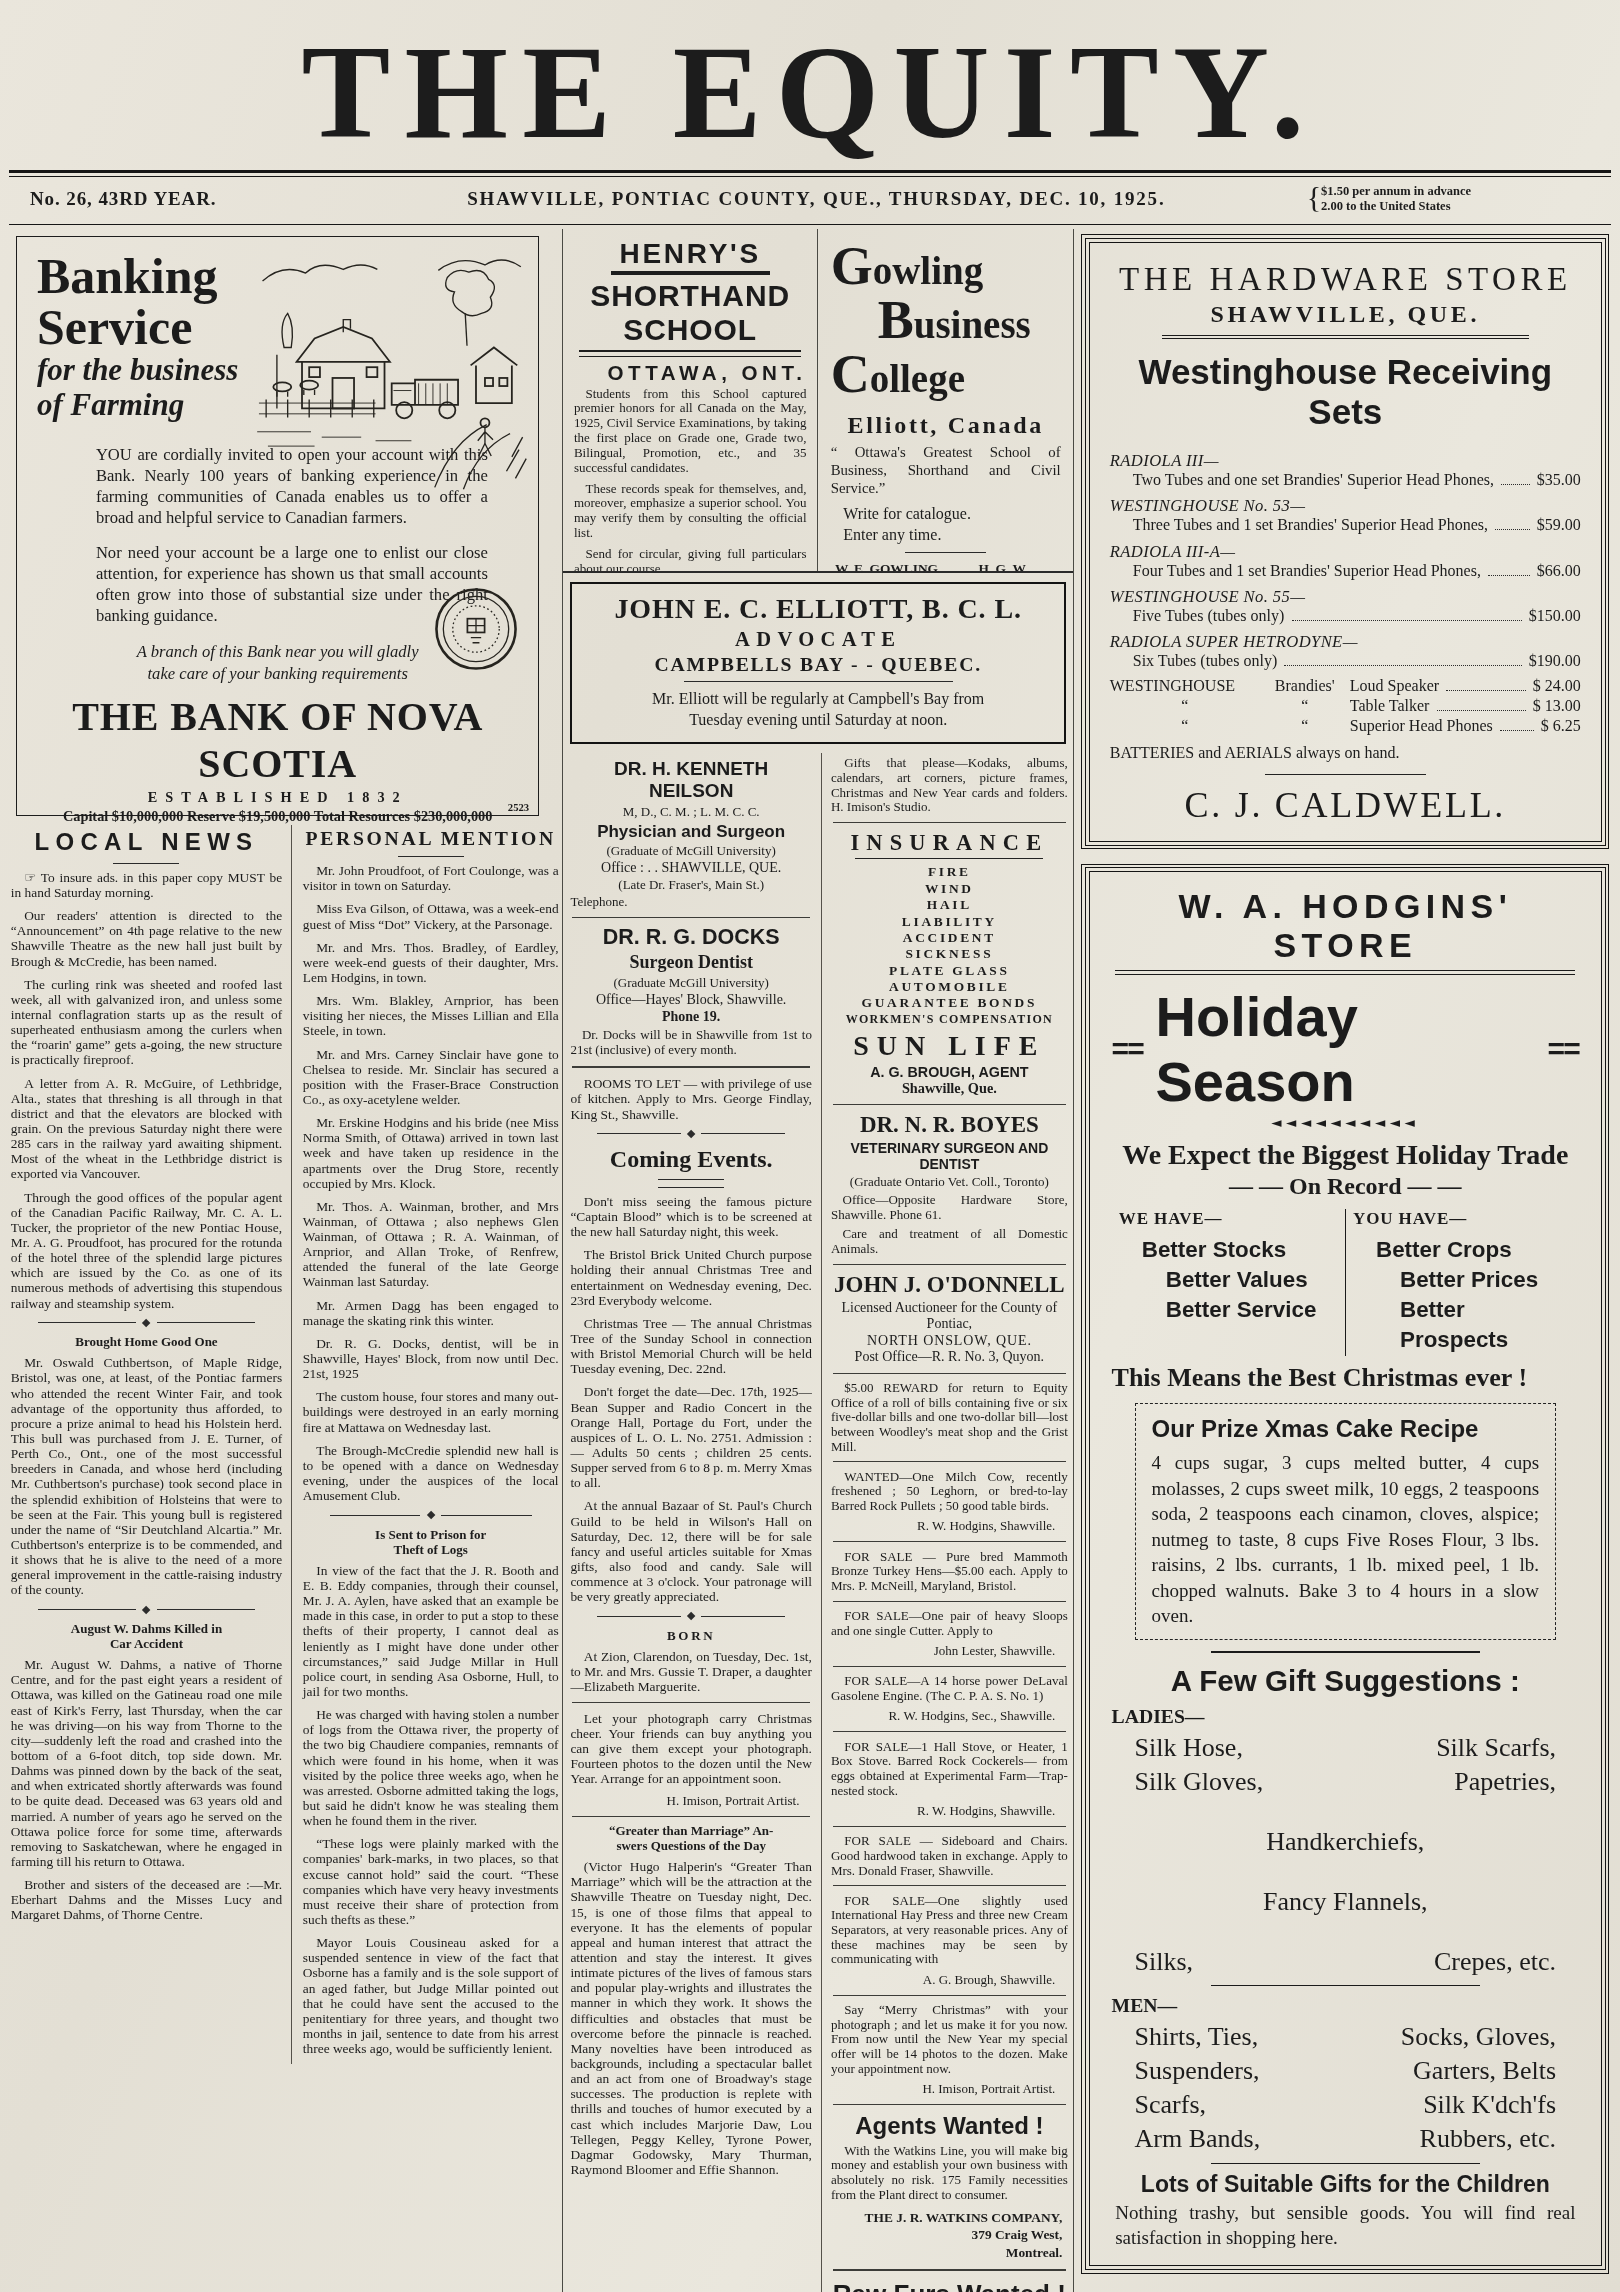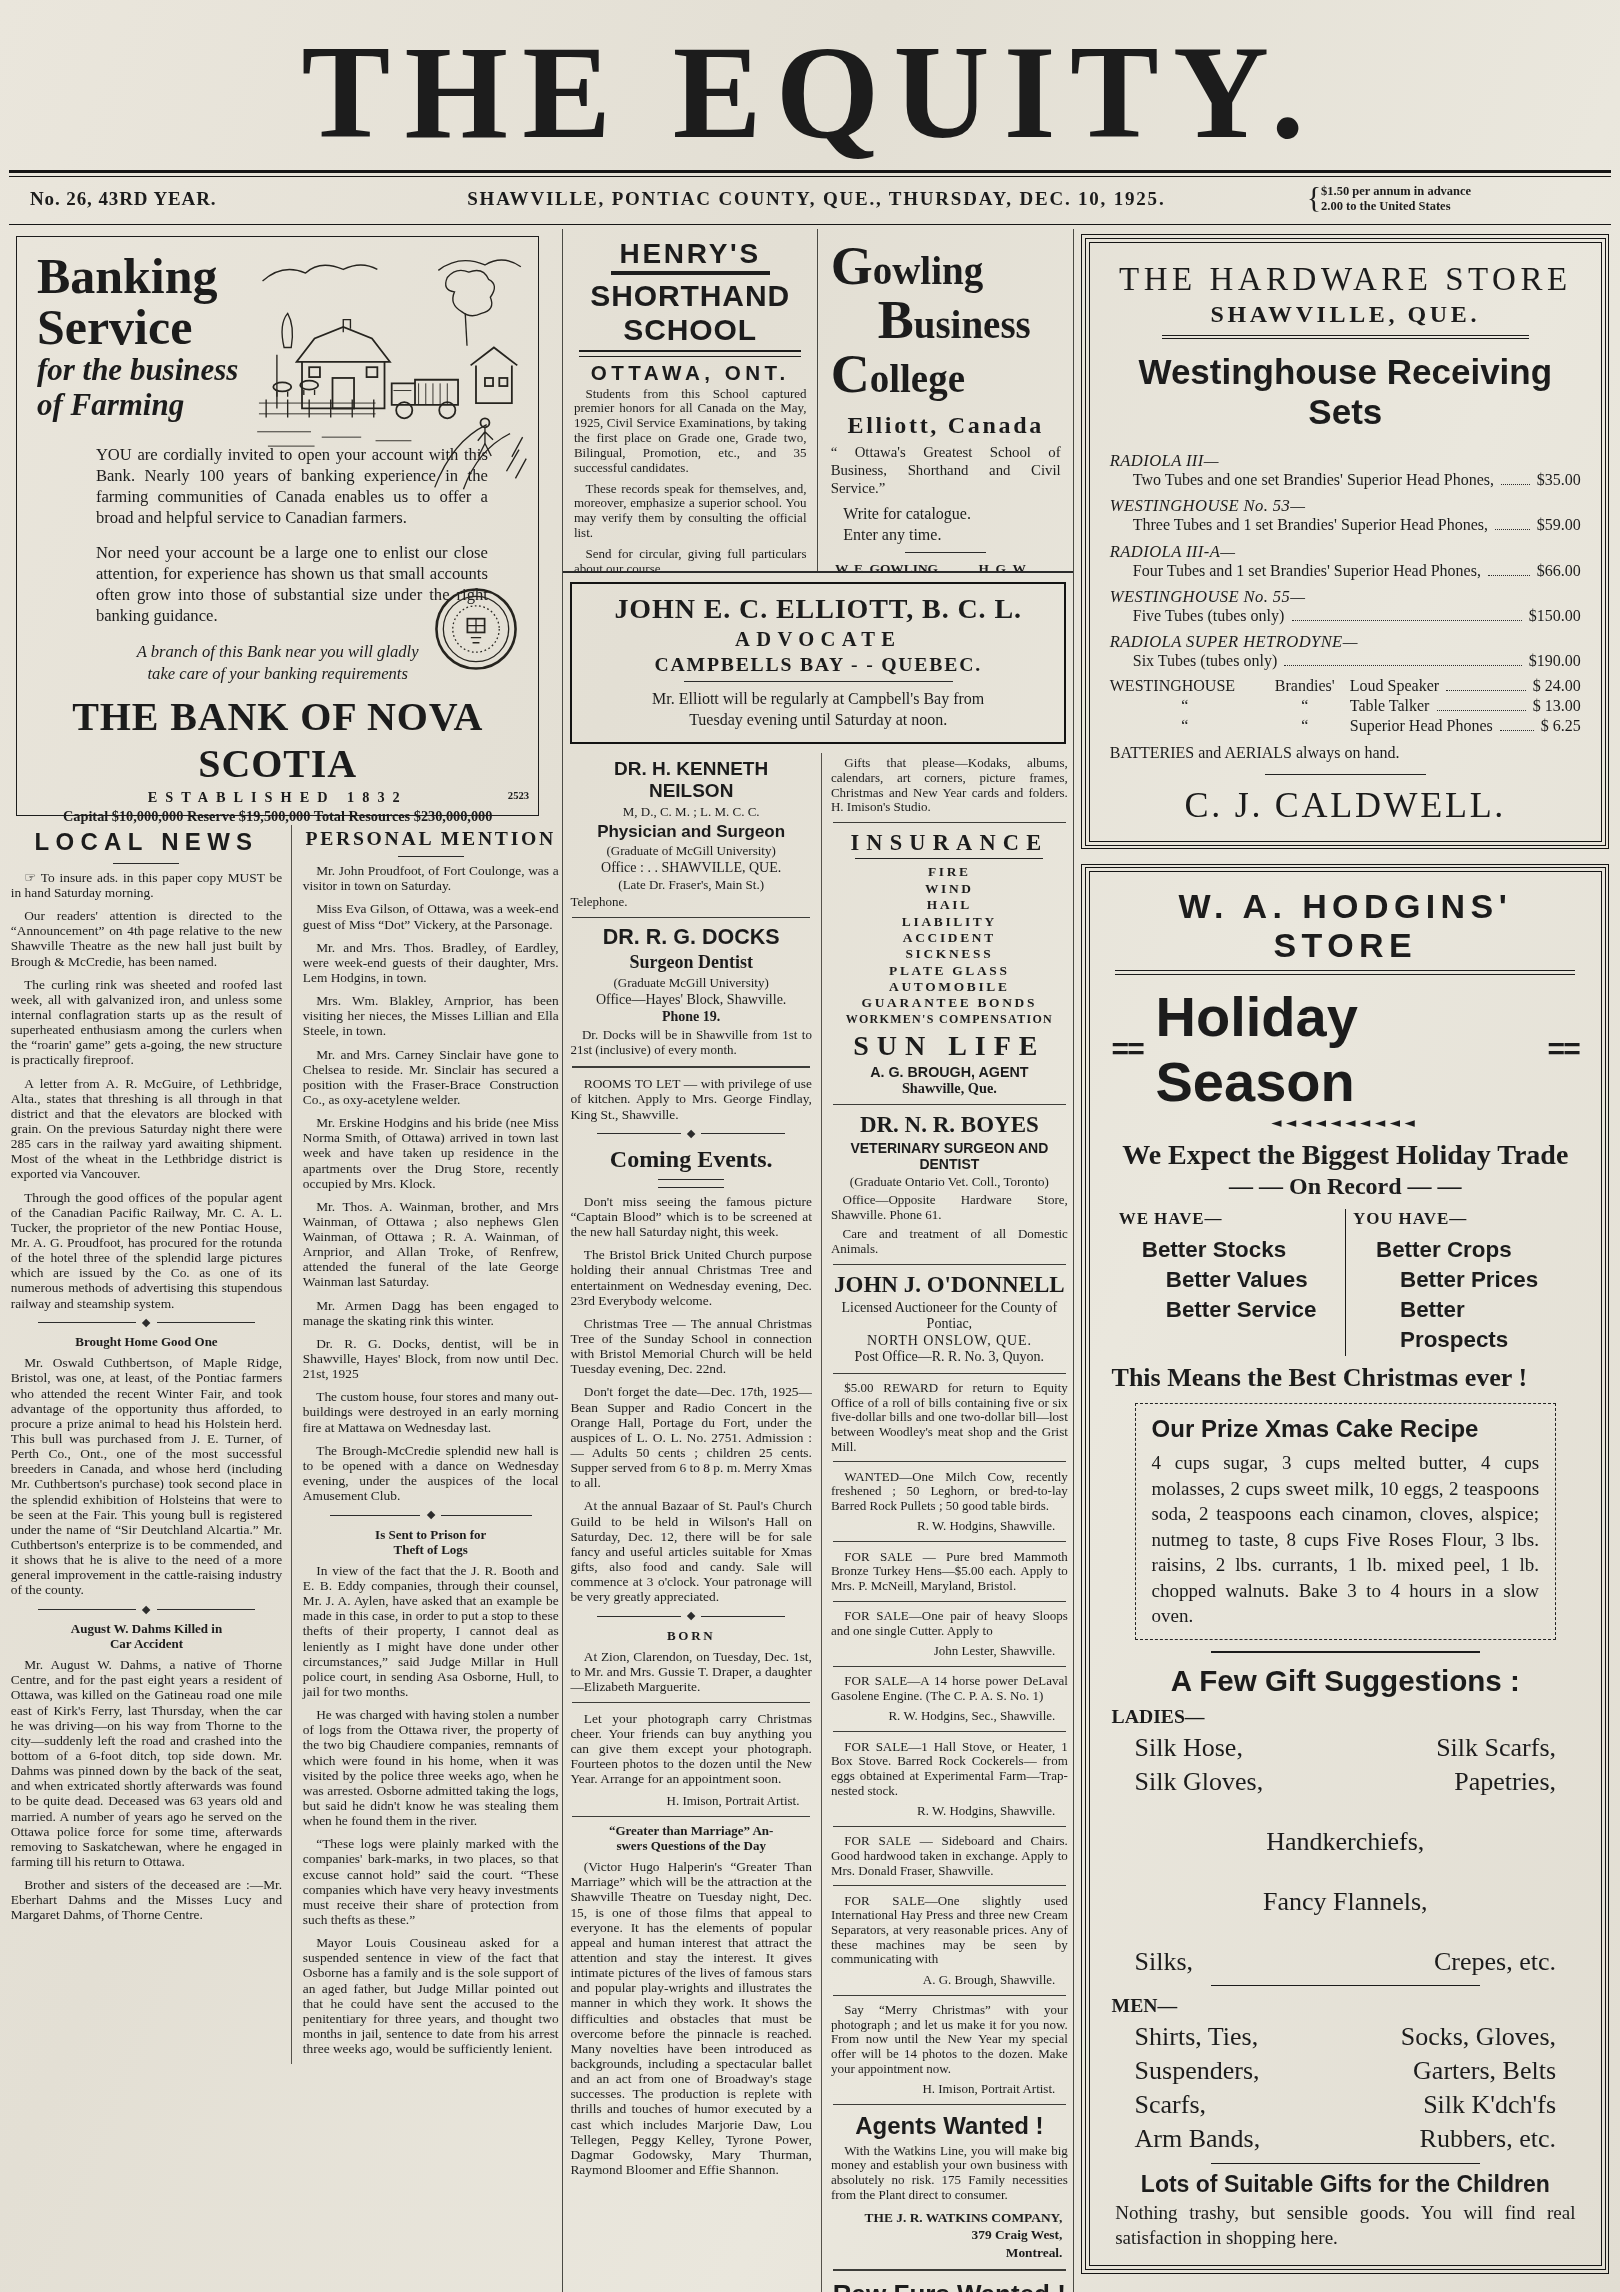--- a/index.html
+++ b/index.html
@@ -45,31 +45,31 @@
   .bank-ad{position:relative;margin:7.2px 23px 0 9px;border:1.8px solid #1d1d1d;height:580px;
     padding:14.3px 19.7px;box-sizing:border-box;}
   .bank-h{font-size:50px;font-weight:bold;line-height:1.02;margin:0;}
   .bank-it{font-size:31px;font-weight:bold;font-style:italic;line-height:1.12;margin:0;}
   .bank-body{width:392px;margin:23px 0 0 59px;font-size:16.6px;line-height:1.26;text-align:justify;}
   .bank-body .bp{margin:0 0 14.3px;}
   .bank-tag{font-style:italic;text-align:center;font-size:16.6px;line-height:1.3;margin:3.6px 0 9px;}
   .bank-name{text-align:center;font-size:40px;font-weight:bold;letter-spacing:0.9px;margin:1.8px 0 0;}
   .bank-est{text-align:center;font-size:14.3px;letter-spacing:8px;font-weight:bold;margin:1.8px 0;}
   .bank-fin{text-align:center;font-size:14.3px;font-weight:bold;margin:1.8px 0;}
-  .bank-adno{position:absolute;right:9px;bottom:14px;font-size:10.7px;font-weight:bold;}
+  .bank-adno{position:absolute;right:9px;bottom:2px;font-size:10.7px;font-weight:bold;}
   .farm-art{position:absolute;top:10.7px;right:10.7px;}
   .bank-seal{position:absolute;right:19.7px;bottom:143px;}
   
   .ads-row{display:flex;height:342px;overflow:hidden;border-bottom:2.7px double #2a2a2a;}
   .henrys{width:50%;border-right:0.9px solid #4a4a44;padding:9px 10.7px;box-sizing:border-box;text-align:center;}
   .hen-t1{font-family:"Liberation Sans",sans-serif;font-weight:bold;font-size:28px;letter-spacing:2.7px;
     display:inline-block;border-bottom:4.5px solid #1d1d1d;padding:0 9px 1.8px;margin:0;}
   .hen-t2{font-family:"Liberation Sans",sans-serif;font-weight:bold;font-size:30px;letter-spacing:0.9px;margin:3.6px 0 0;}
   .hen-rule{height:4.5px;border-top:2.7px solid #1d1d1d;border-bottom:0.9px solid #1d1d1d;margin:2.7px 5.4px;}
-  .hen-loc{font-family:"Liberation Sans",sans-serif;font-weight:bold;font-size:20.6px;letter-spacing:4.5px;margin:3.6px 0 1.8px;}
+  .hen-loc{font-family:"Liberation Sans",sans-serif;font-weight:bold;font-size:20.6px;letter-spacing:4.5px;margin:3.6px 0 1.8px;text-align:right;}
   .hen-p{font-size:13px;line-height:1.14;text-align:justify;text-indent:11.6px;margin:0 0 6.3px;}
   .gowling{width:50%;padding:10.7px 12.5px;box-sizing:border-box;}
   .gow-line{font-size:39px;font-weight:bold;line-height:1.0;margin:0;}
   .gow-line::first-letter{font-size:54px;}
   .gow-ind1{margin-left:47px;}
   .gow-ind0{margin-left:0;}
   .gow-loc{text-align:center;font-size:24px;font-weight:bold;letter-spacing:2.7px;margin:10.7px 0 5.4px;}
   .gow-q{font-size:14.8px;line-height:1.2;text-align:justify;margin:0 0 7.2px;}
   .gow-l{font-size:16px;margin:0 0 3.6px 12.5px;}
   .gow-srule{width:81px;border-top:1.8px solid #2a2a2a;margin:7.2px auto;}

